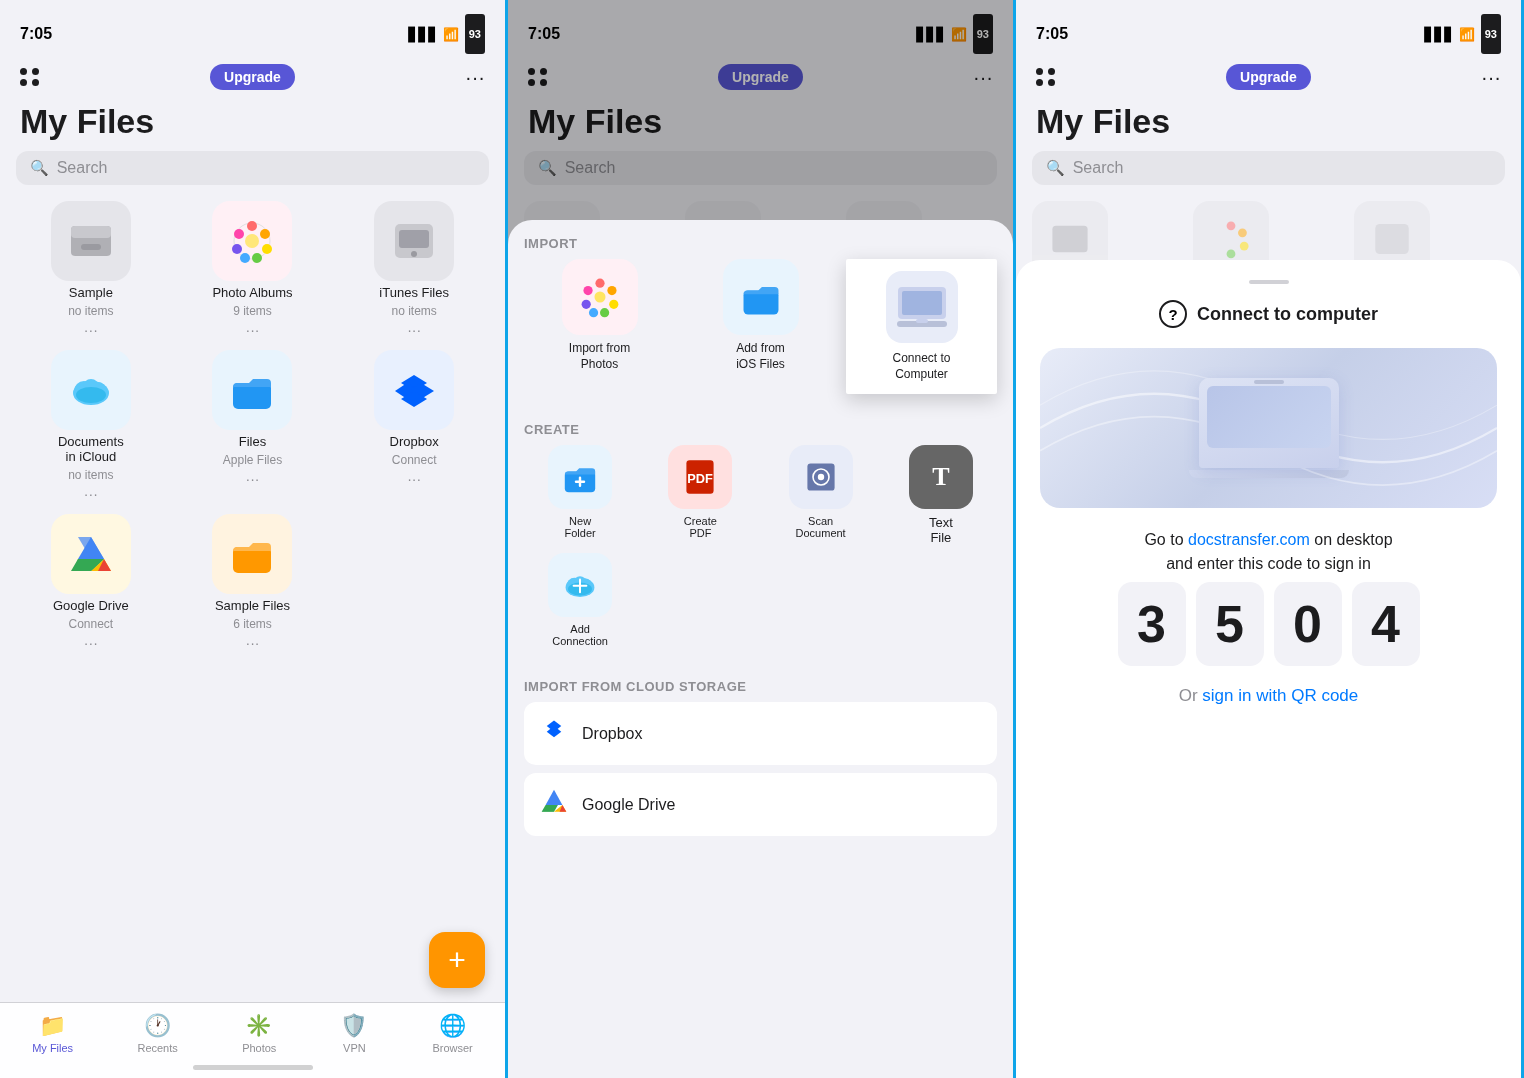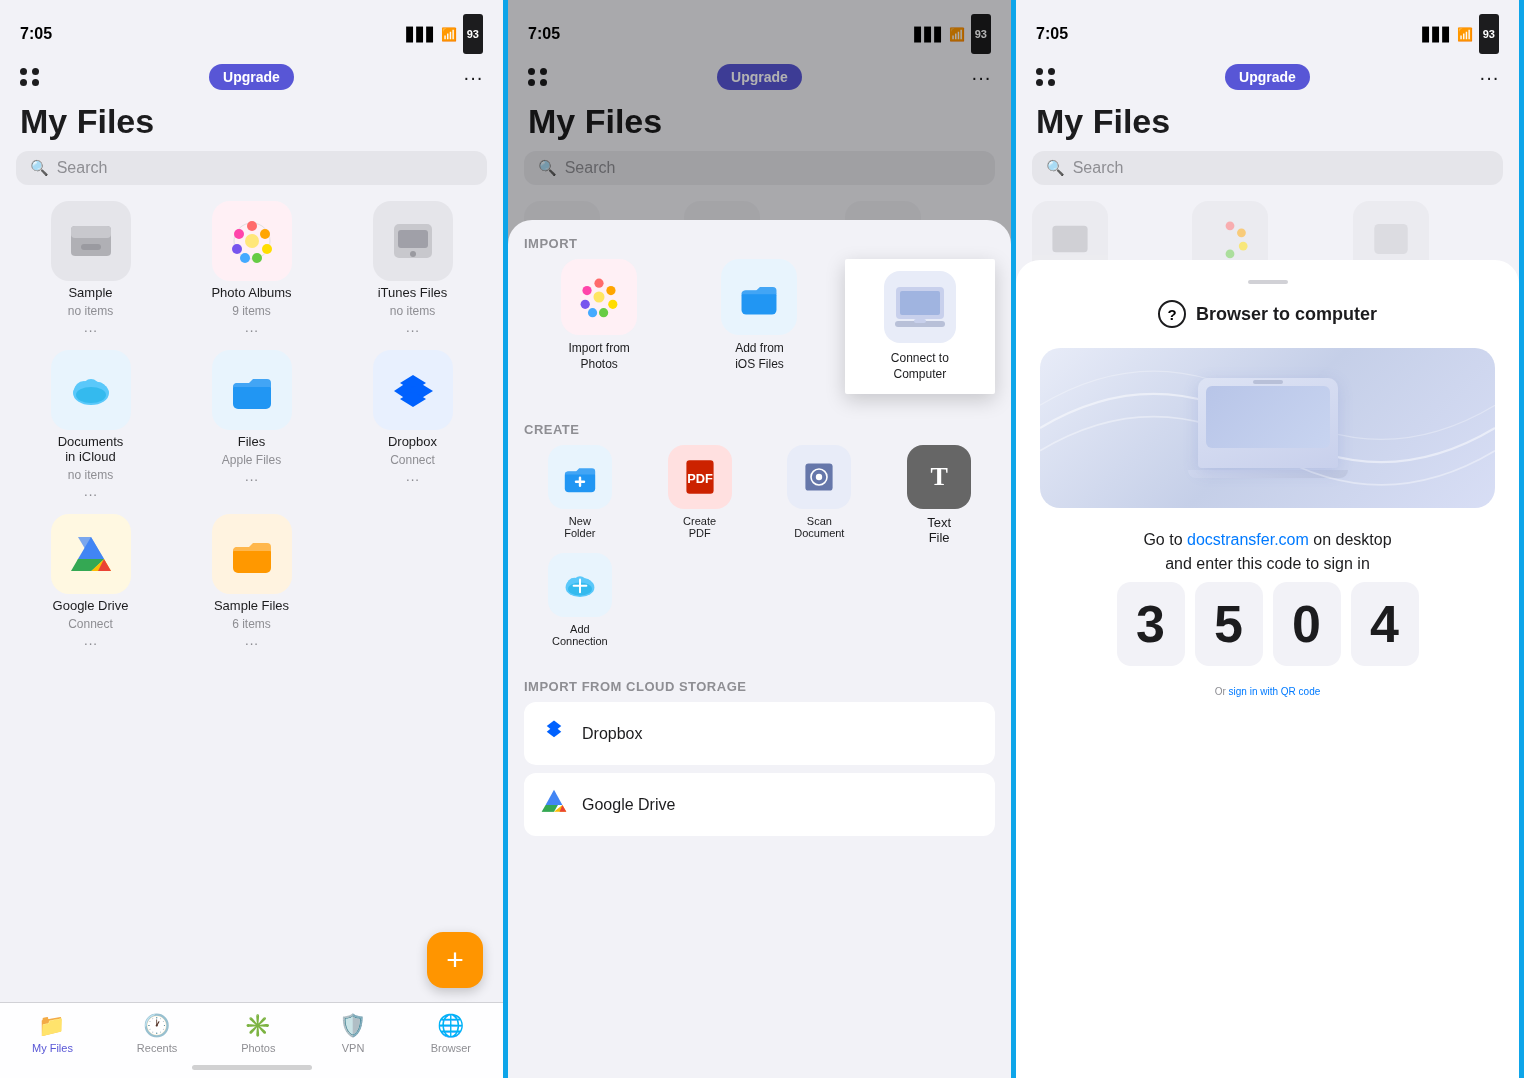--- a/index.html
+++ b/index.html
@@ -13,21 +13,21 @@
       overflow: hidden;
     }
 
     
     .phone-panel {
       width: 508px;
       height: 1078px;
       background: #f2f2f7;
       position: relative;
       overflow: hidden;
-      border-right: 5px solid #0ea5e9;
+      border-right: 3px solid #0ea5e9;
     }
 
     
     .status-bar {
       display: flex;
       justify-content: space-between;
       align-items: center;
       padding: 14px 20px 6px;
       font-size: 15px;
       font-weight: 600;
@@ -295,21 +295,21 @@
       display: flex;
       align-items: center;
       justify-content: center;
       font-size: 52px;
       font-weight: 700;
       color: #1c1c1e;
     }
 
     .qr-link {
       text-align: center;
-      font-size: 10px;
+      font-size: 17px;
       color: #8e8e93;
     }
     .qr-link a { color: #007aff; text-decoration: none; }
 
     
     .laptop-wrap {
       display: flex;
       flex-direction: column;
       align-items: center;
     }
@@ -766,21 +766,21 @@
         </svg>
     </div>
   </div>
 
   <div class="connect-sheet">
 
     <div style="width:40px;height:4px;background:#d1d1d6;border-radius:2px;margin:0 auto 16px;"></div>
 
     <div class="sheet-header">
       <div class="help-circle">?</div>
-      <div class="sheet-title">Browser to computer</div>
+      <div class="sheet-title">Connect to computer</div>
     </div>
 
     <div class="laptop-illustration">
 
       <svg style="position:absolute;top:0;left:0;width:100%;height:100%;" viewBox="0 0 400 160" preserveAspectRatio="xMidYMid slice">
         <path d="M0,80 Q100,20 200,80 Q300,140 400,80" fill="none" stroke="rgba(255,255,255,0.5)" stroke-width="2"></path>
         <path d="M0,100 Q100,40 200,100 Q300,160 400,100" fill="none" stroke="rgba(255,255,255,0.4)" stroke-width="1.5"></path>
         <path d="M0,60 Q100,0 200,60 Q300,120 400,60" fill="none" stroke="rgba(255,255,255,0.3)" stroke-width="1"></path>
       </svg>
       <div class="laptop-wrap">

